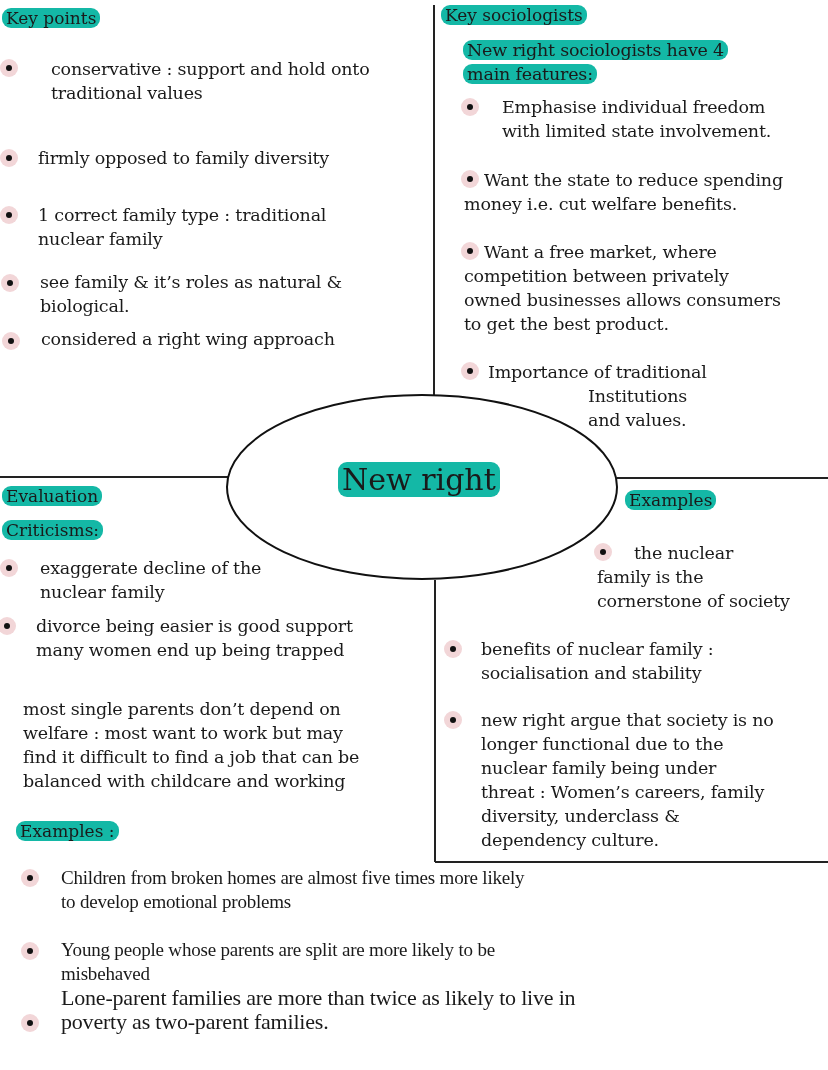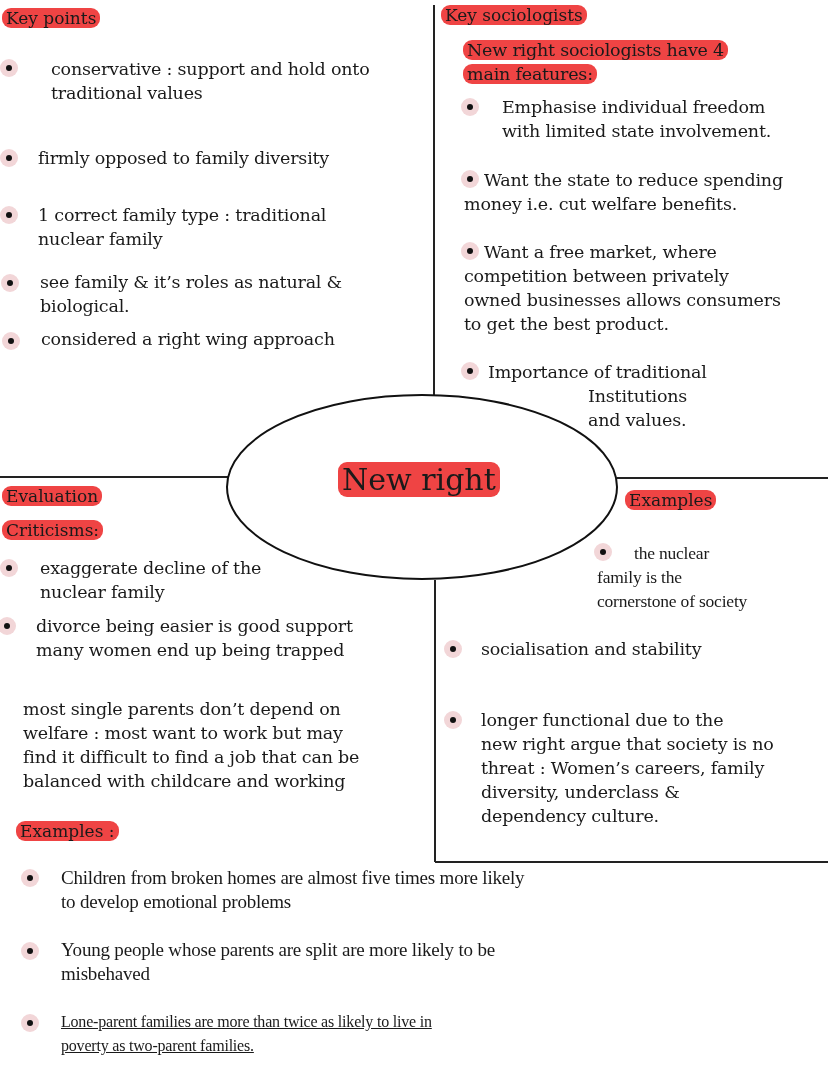--- a/index.html
+++ b/index.html
@@ -1,19 +1,19 @@
 <!DOCTYPE html>
 <html><head>
 <meta charset="utf-8">
 <style>
   html, body { margin:0; padding:0; background:#ffffff; }
   body { width:828px; height:1070px; position:relative; overflow:hidden;
          font-family:"DejaVu Serif", "Liberation Serif", serif; color:#1a1a1a; }
   .abs { position:absolute; }
-  .hl { background:#ef4444; border-radius:9px; padding:0 4px; }
+  .hl { background:#14b8a6; border-radius:9px; padding:0 4px; }
   .txt { font-size:17.5px; line-height:24px; letter-spacing:-0.2px; }
   .head { font-size:17px; line-height:22px; }
   .bullet { position:absolute; width:18px; height:18px; border-radius:50%; background:#f2d6d8; }
   .bullet::after { content:""; position:absolute; left:6px; top:6px; width:6px; height:6px; border-radius:50%; background:#111; }
   .title { font-size:30px; line-height:36px; }
   svg { position:absolute; left:0; top:0; }
 </style>
 </head>
 <body>
 
@@ -130,41 +130,43 @@
   <div class="abs txt" style="left:61px; top:866px; font-family:'Liberation Serif', serif; font-size:19px;">
     <div>Children from broken homes are almost five times more likely</div>
     <div>to develop emotional problems</div>
   </div>
   <div class="bullet" style="left:21px; top:942px;"></div>
   <div class="abs txt" style="left:61px; top:938px; font-family:'Liberation Serif', serif; font-size:19px;">
     <div>Young people whose parents are split are more likely to be</div>
     <div>misbehaved</div>
   </div>
   <div class="bullet" style="left:21px; top:1014px;"></div>
-  <div class="abs txt" style="left:61px; top:1010px; font-family:'Liberation Serif', serif; font-size:16px;text-decoration:underline;">
+  <div class="abs txt" style="left:61px; top:986px; font-family:'Liberation Serif', serif; font-size:22px;">
     <div>Lone-parent families are more than twice as likely to live in</div>
     <div>poverty as two-parent families.</div>
   </div>
 </div>
 
 <div class="abs head" style="left:625px; top:489px;">
   <span class="hl">Examples</span>
 </div>
 <div>
   <div class="bullet" style="left:594px; top:543px;"></div>
-  <div class="abs txt" style="left:597px; top:541px;font-family:Liberation Serif, serif;">
+  <div class="abs txt" style="left:597px; top:541px;">
     <div style="padding-left:37px">the nuclear</div>
     <div>family is the</div>
     <div>cornerstone of society</div>
   </div>
   <div class="bullet" style="left:444px; top:640px;"></div>
   <div class="abs txt" style="left:481px; top:637px;">
+    <div>benefits of nuclear family :</div>
     <div>socialisation and stability</div>
   </div>
   <div class="bullet" style="left:444px; top:711px;"></div>
   <div class="abs txt" style="left:481px; top:708px;">
+    <div>new right argue that society is no</div>
     <div>longer functional due to the</div>
-    <div>new right argue that society is no</div>
+    <div>nuclear family being under</div>
     <div>threat : Women’s careers, family</div>
     <div>diversity, underclass &amp;</div>
     <div>dependency culture.</div>
   </div>
 </div>
 
 </body></html>

